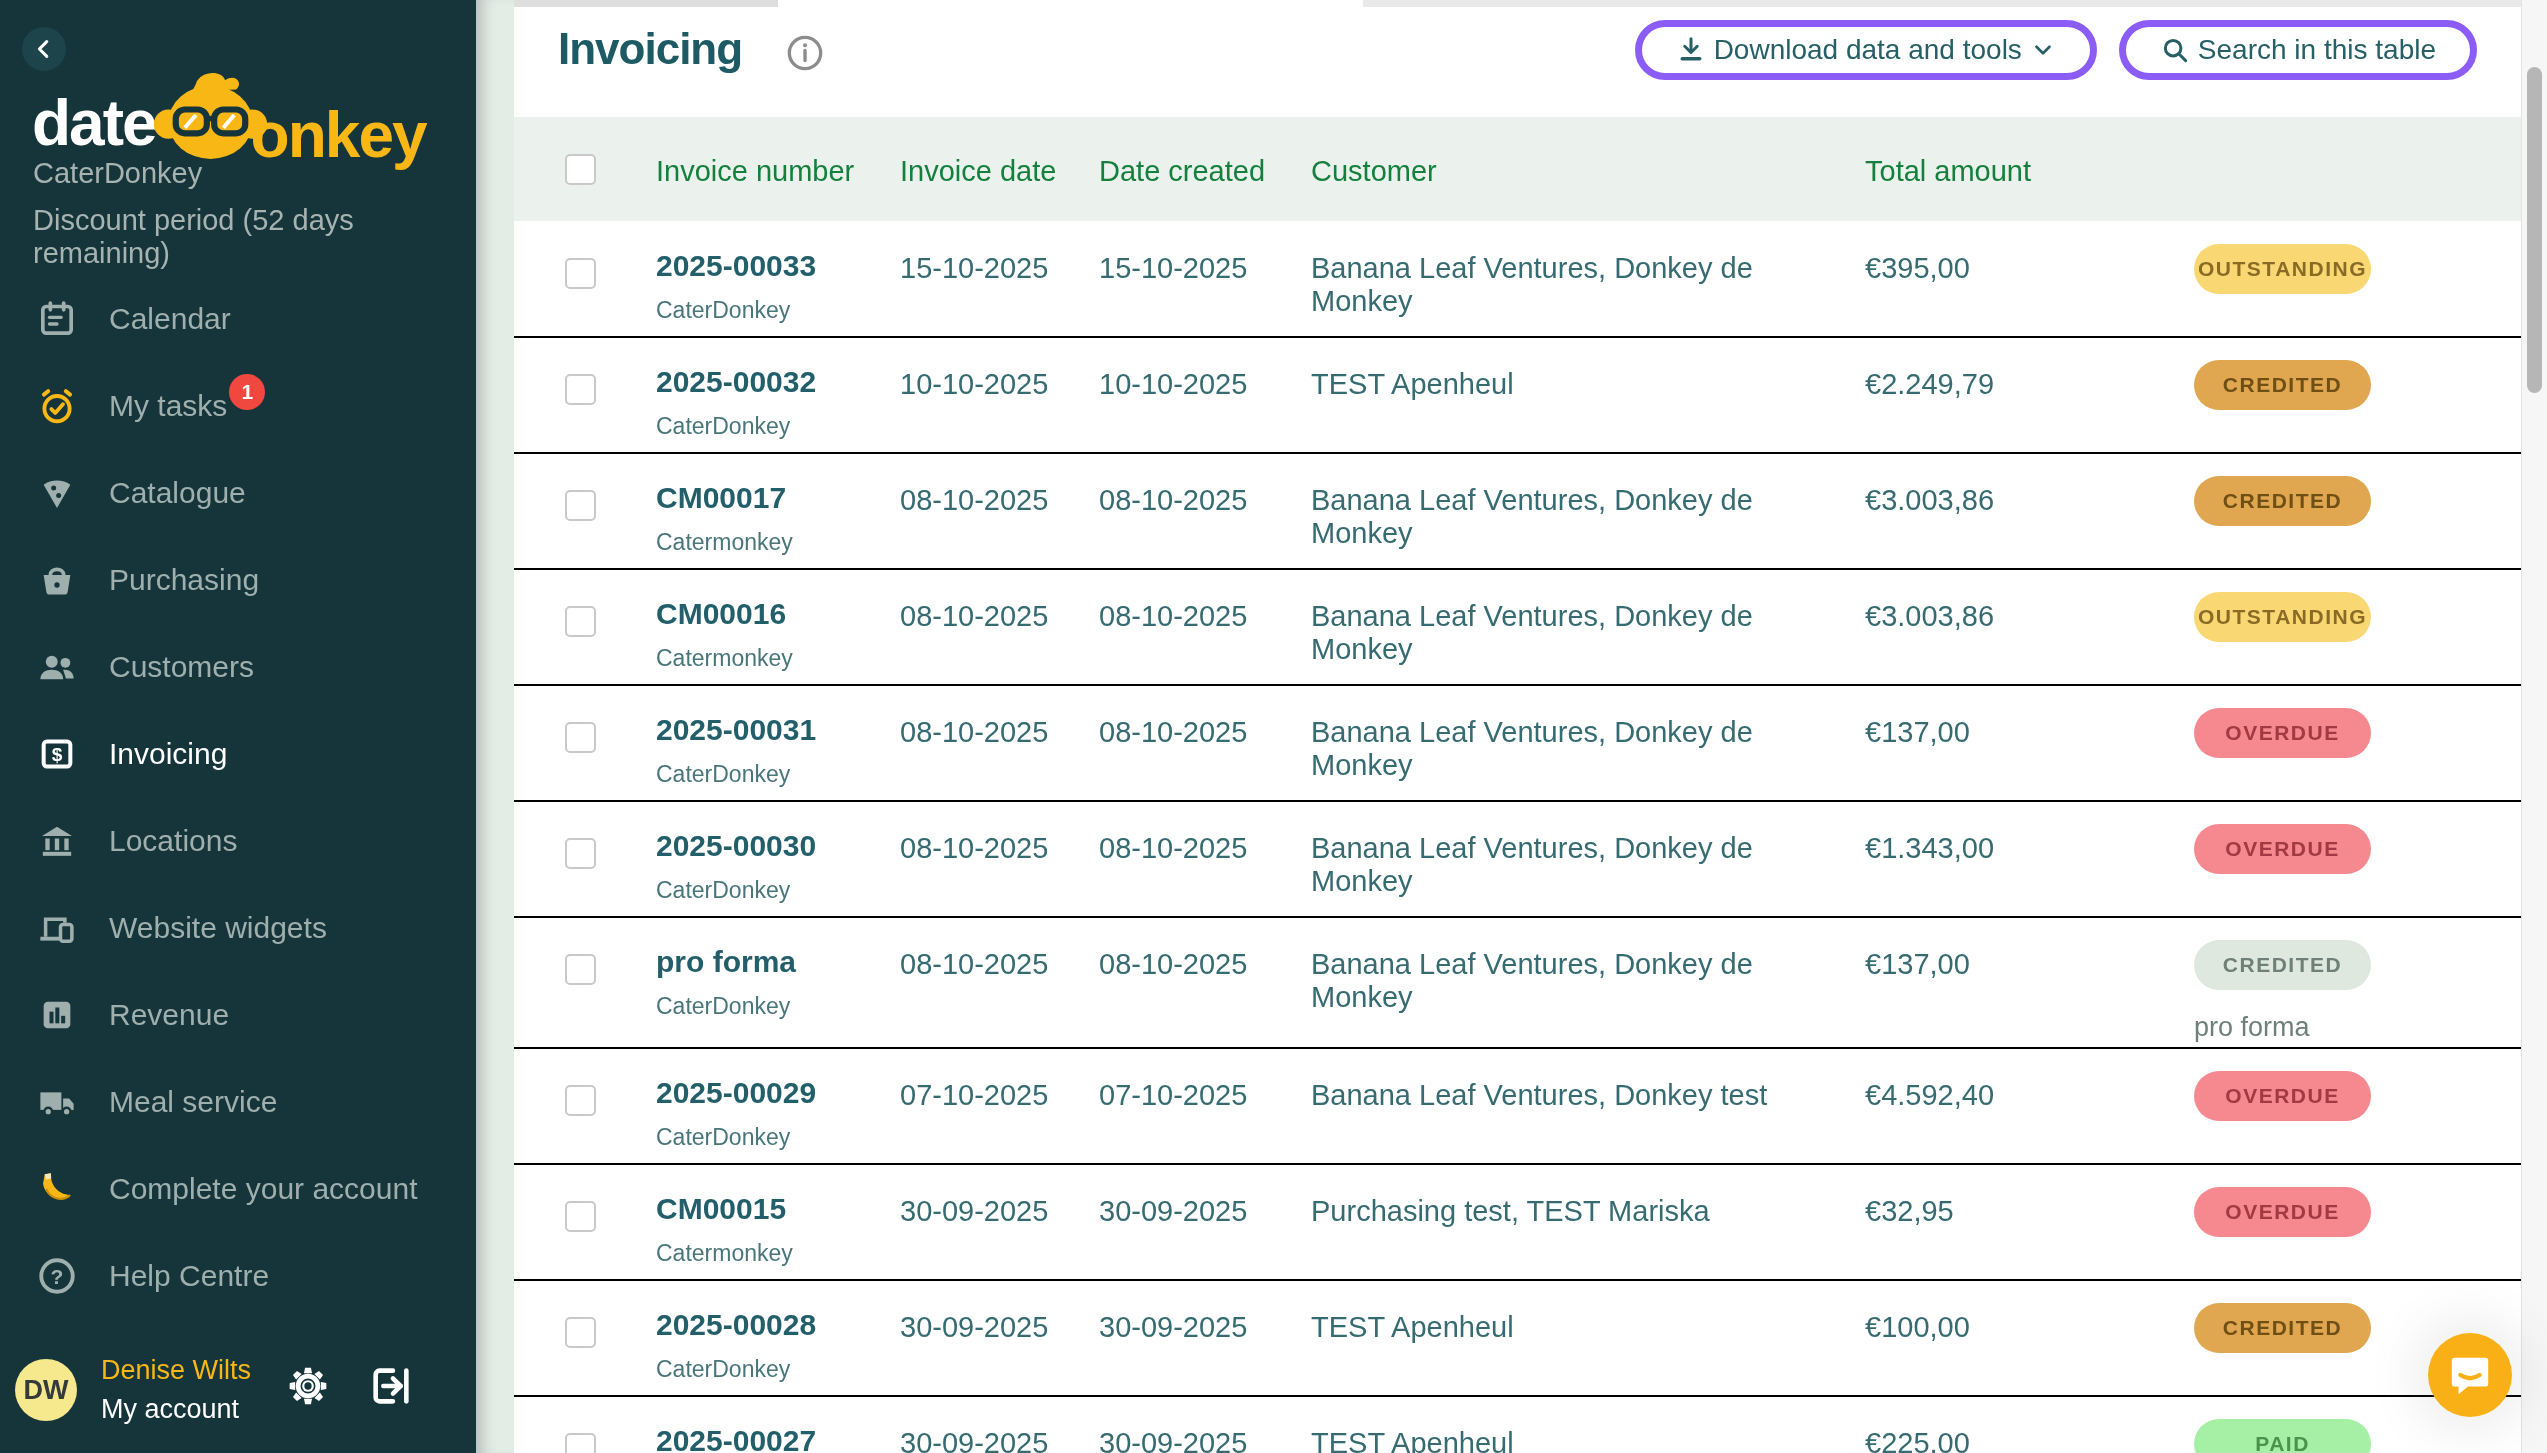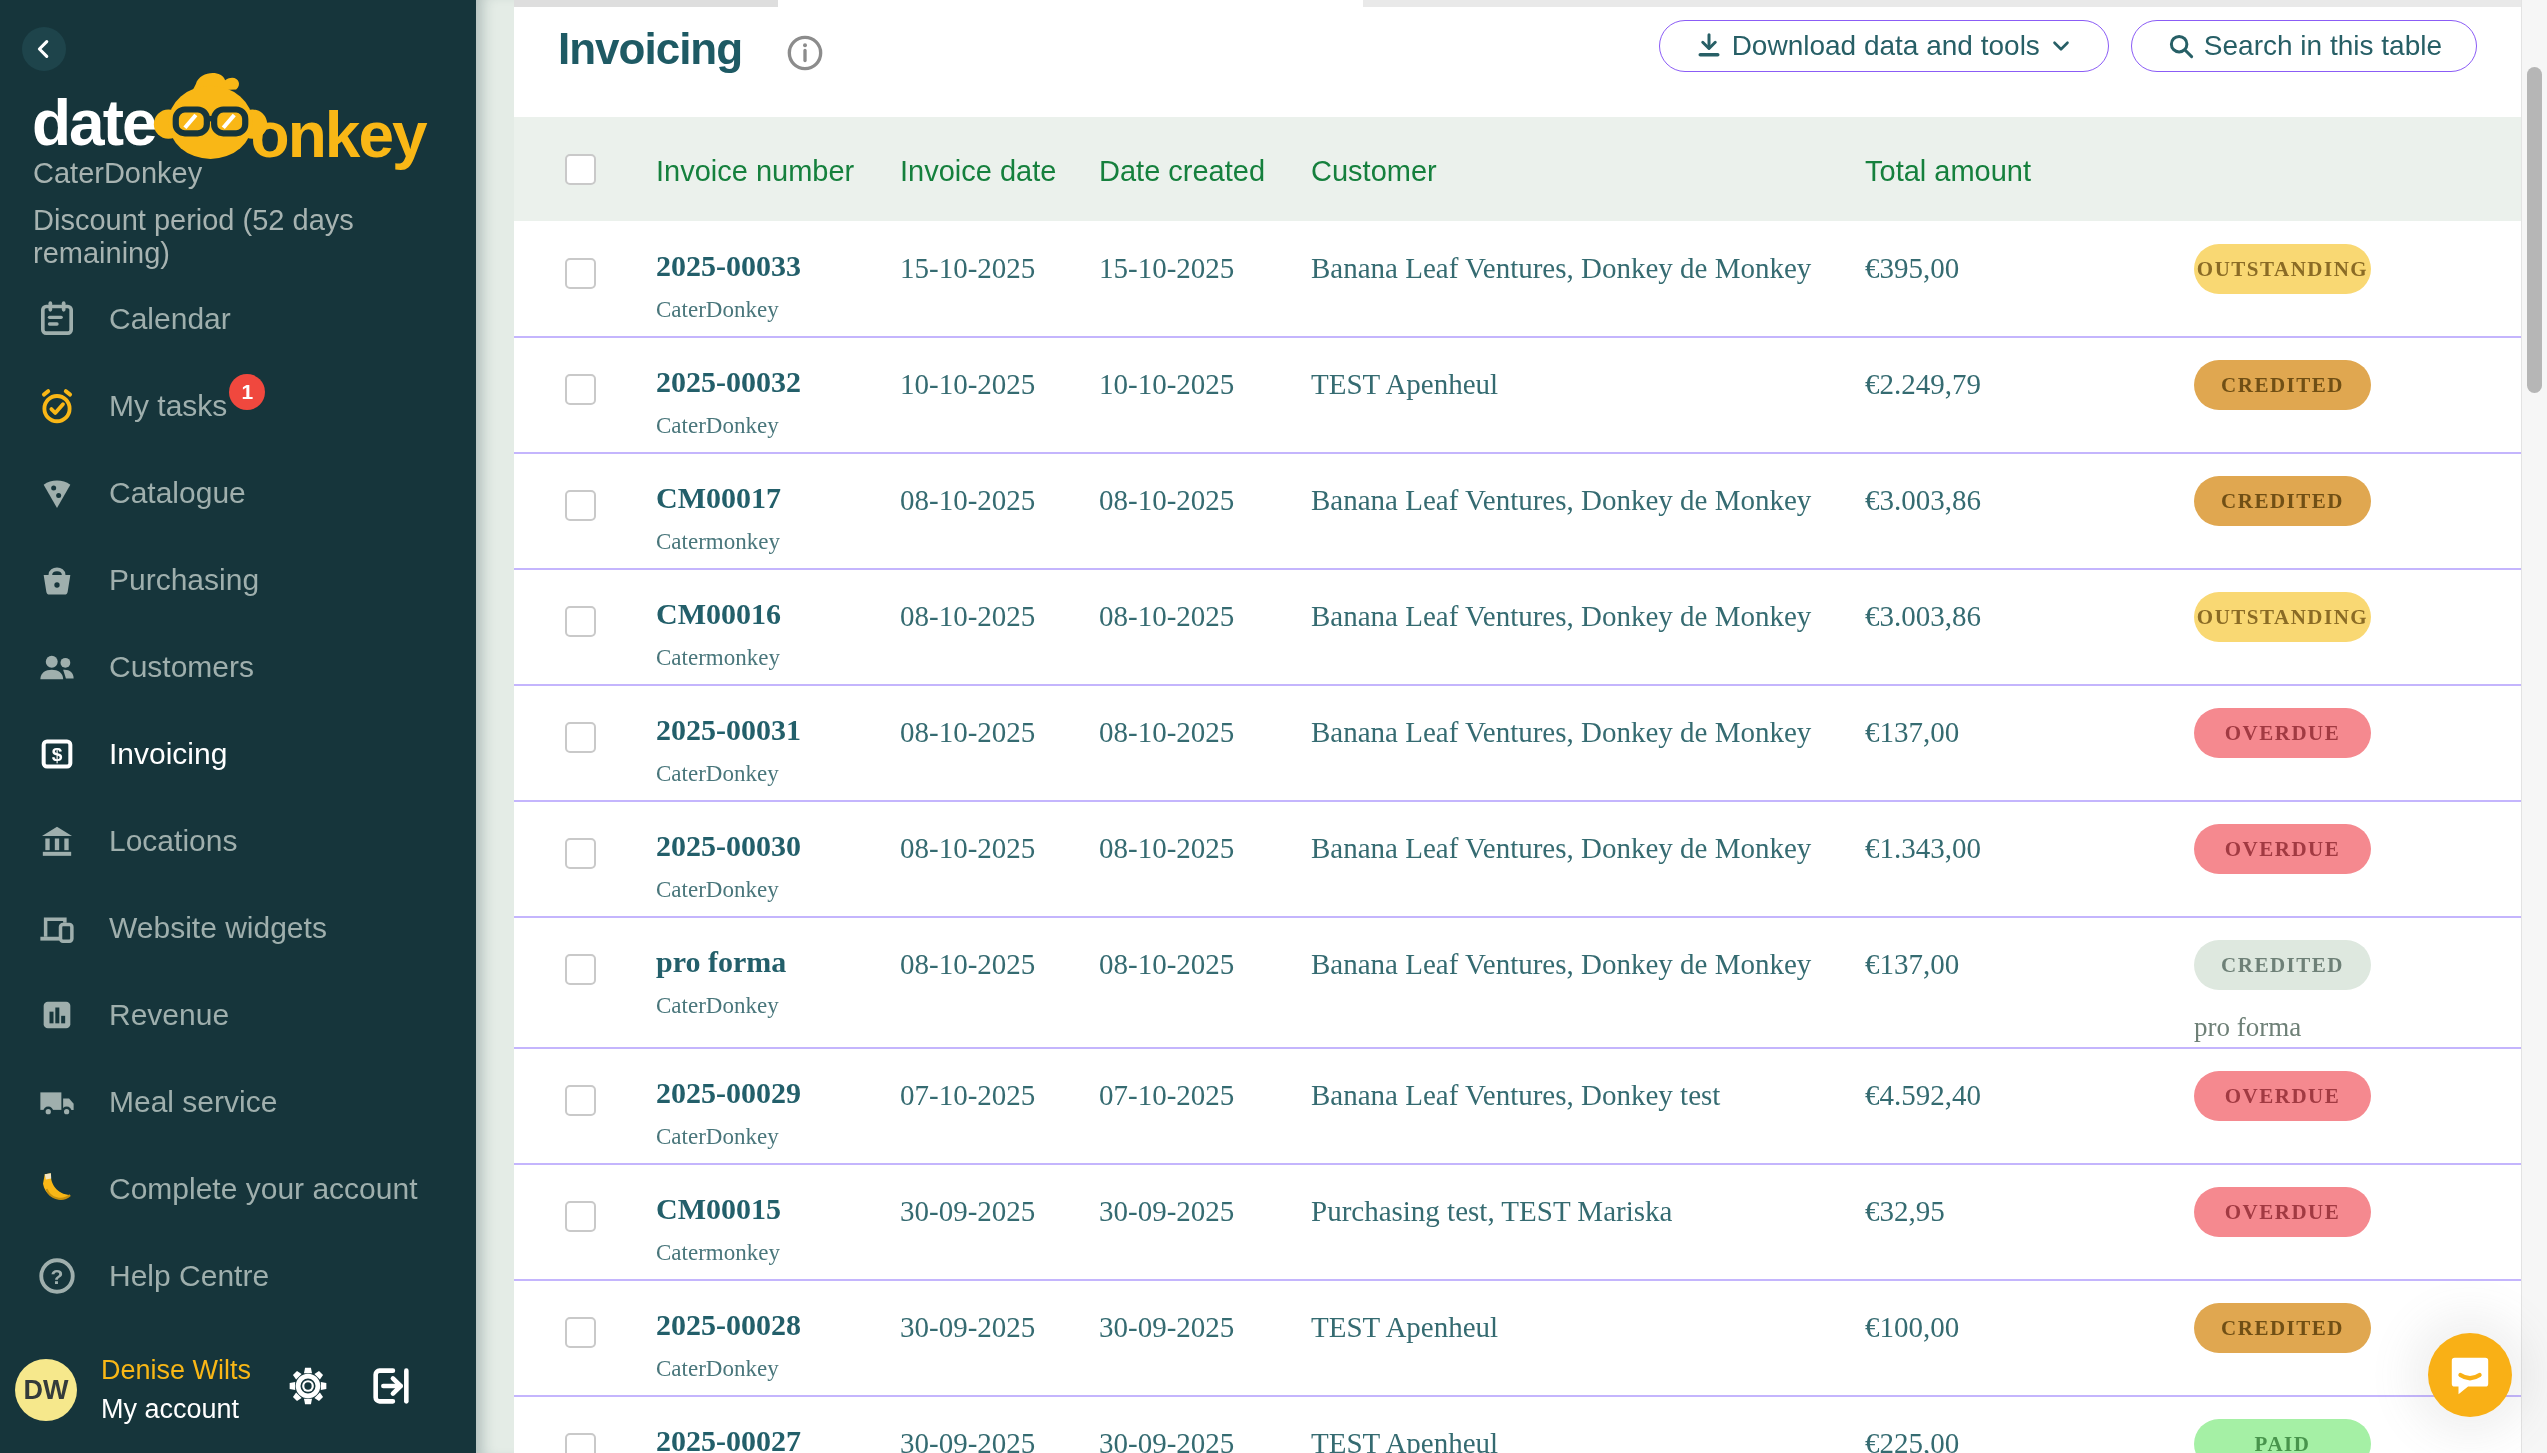--- a/index.html
+++ b/index.html
@@ -40,32 +40,32 @@
 
   
   .main { position:absolute; left:514px; top:0; width:2007px; height:1454px; background:#ffffff; overflow:hidden; }
   .top-hair-a { position:absolute; left:0; top:0; width:264px; height:7px; background:#DEDEDE; }
   .top-hair-b { position:absolute; left:849px; top:0; width:1158px; height:7px; background:#E9E9E9; }
 
   .page-head { position:absolute; left:0; top:0; width:2007px; height:117px; }
   .page-title { position:absolute; left:44px; top:24px; font-size:44px; font-weight:bold; color:#1E5A64; letter-spacing:-1px; }
   .info-ico { position:absolute; left:271px; top:33px; cursor:pointer; }
   .btns { position:absolute; right:44px; top:20px; display:flex; gap:22px; }
-  .pill { height:52px; border:1px solid #8b5cf6; border-radius:30px; background:#fff; display:flex; align-items:center;
+  .pill { height:60px; border:7px solid #8b5cf6; border-radius:30px; background:#fff; display:flex; align-items:center;
           padding:0 34px; font-size:28px; color:#275F66; cursor:pointer; gap:8px; white-space:nowrap; }
 
   .thead { position:absolute; left:0; top:117px; width:2007px; height:104px; background:#EBF1EC;
            display:grid; grid-template-columns:127px 244px 199px 212px 554px 275px 1fr; }
   .thead .th { padding:38px 0 0 15px; font-size:29px; color:#15803d; }
   .cb { width:31px; height:31px; border:2px solid #C9C9C9; border-radius:5px; background:#fff; cursor:pointer; }
   .thead .cb { margin:37px 0 0 51px; }
 
   .rows { position:absolute; left:0; top:222px; width:2007px; height:1232px; overflow:hidden; }
   .row { display:grid; grid-template-columns:127px 244px 199px 212px 554px 275px 1fr; height:116px;
-         border-bottom:2px solid #c4b5fd; position:relative; background:#fff;font-family:Liberation Serif, serif; }
+         border-bottom:2px solid #000000; position:relative; background:#fff; }
   .row.tall { height:131px; }
   .row .cb { margin:36px 0 0 51px; }
   .cell { padding:30px 0 0 15px; font-size:29px; color:#356B71; }
   .cell.num { padding-top:27px; }
   .inv-num { font-size:30px; font-weight:bold; color:#235F6A; cursor:pointer; }
   .inv-org { font-size:23px; color:#49767B; margin-top:14px; }
   .cell.status { padding:22px 0 0 69px; }
   .badge { width:177px; height:50px; border-radius:25px; font-size:21px; font-weight:bold; letter-spacing:1.5px;
            display:flex; align-items:center; justify-content:center; }
   .status-note { margin-top:22px; font-size:27px; color:#6E8077; }

